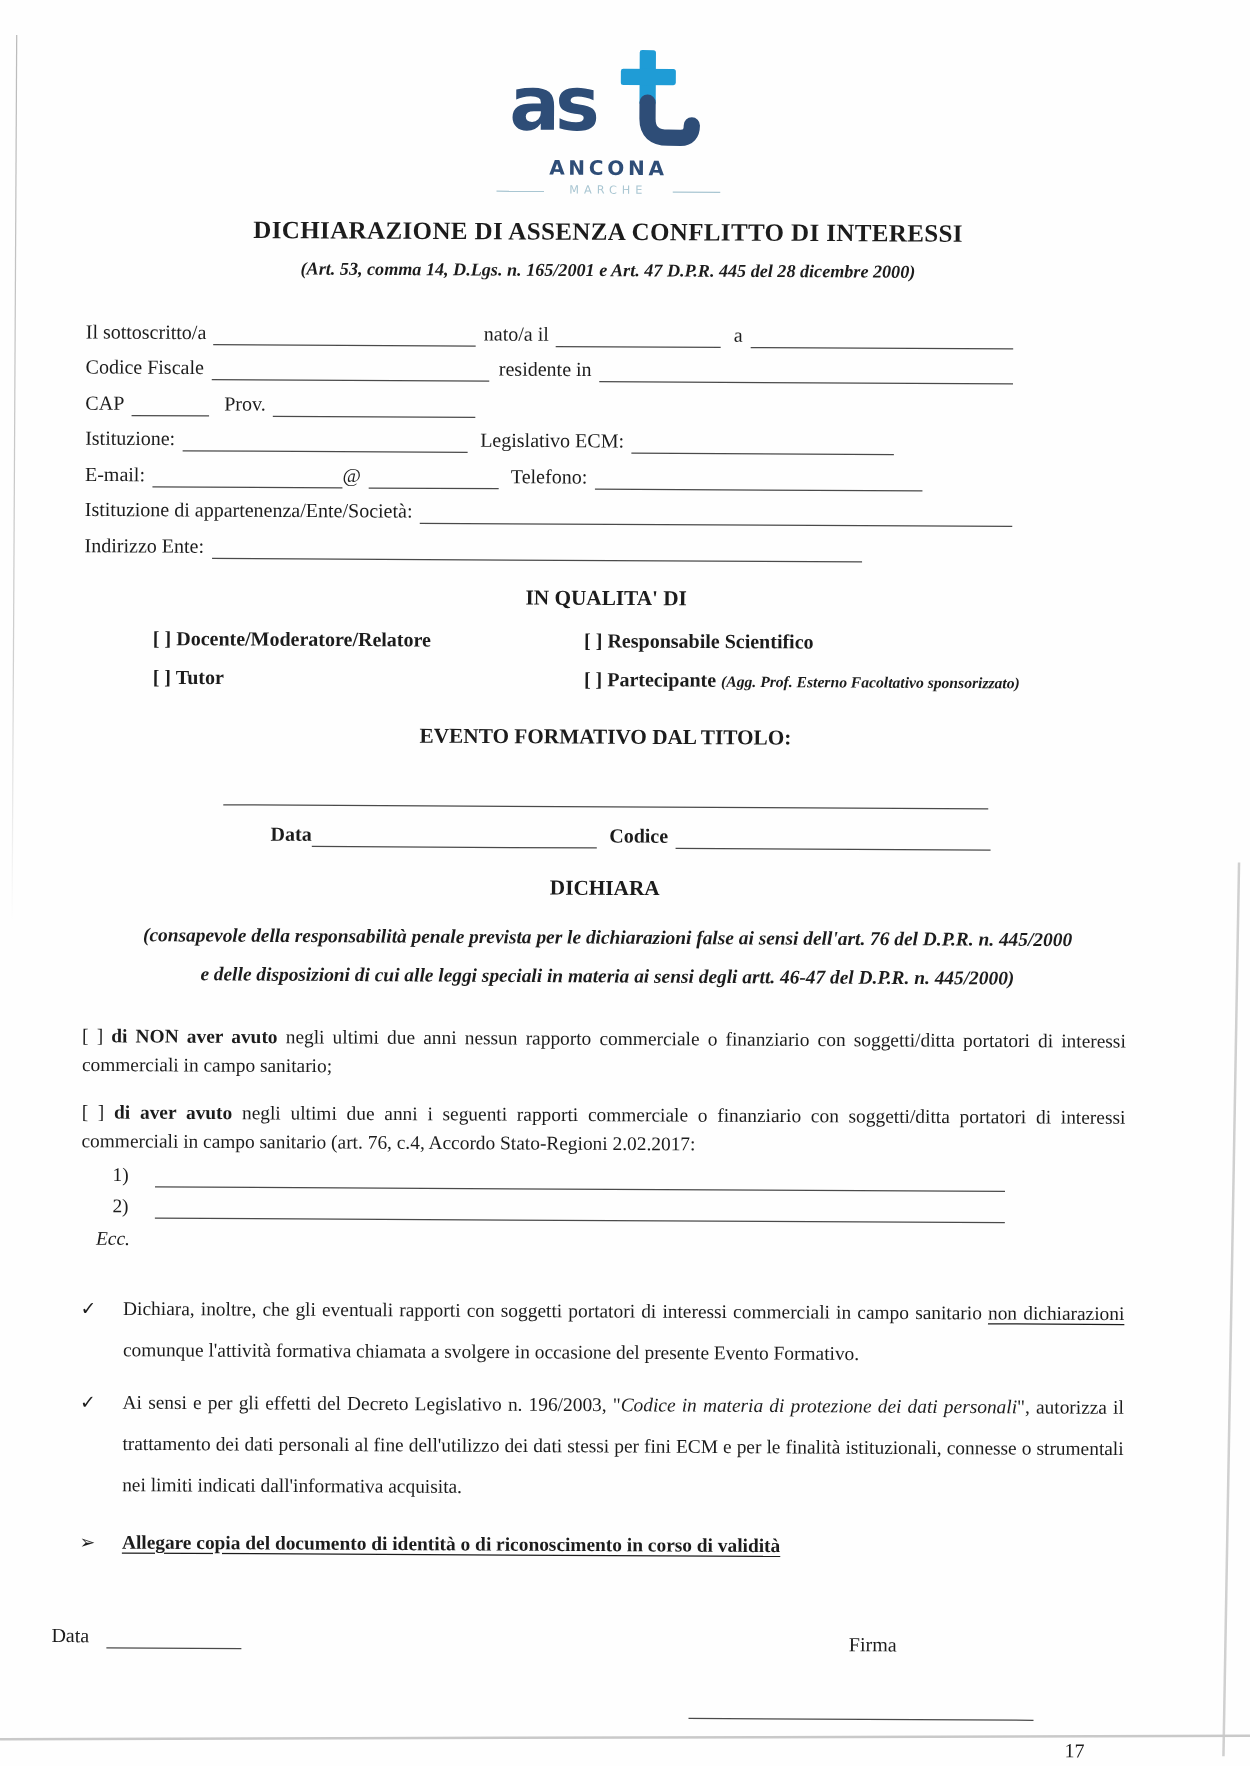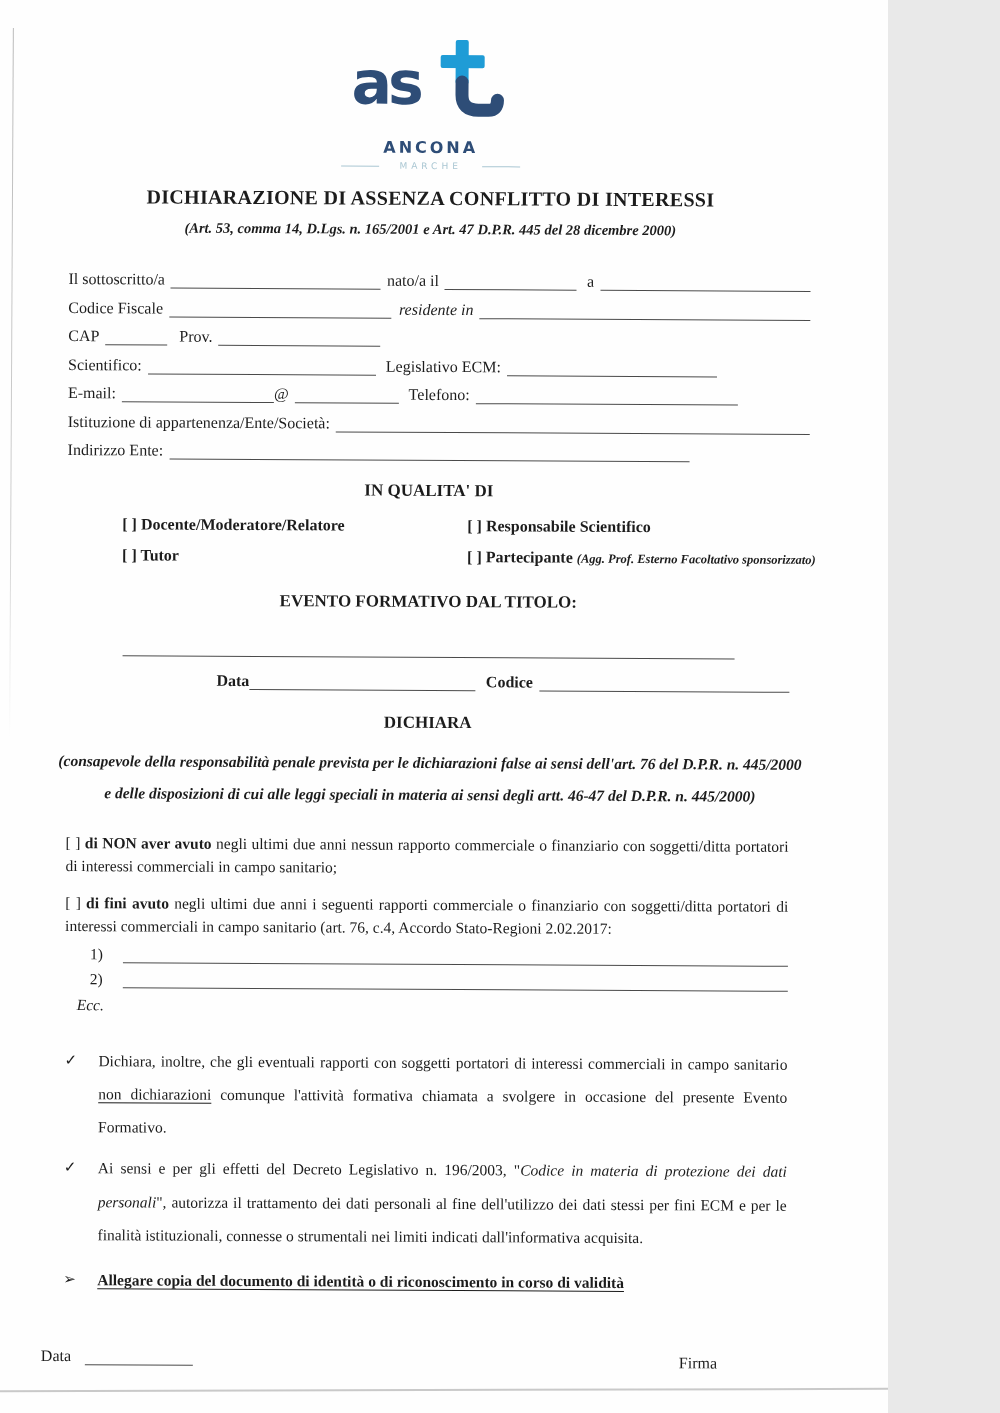--- a/index.html
+++ b/index.html
@@ -6,21 +6,21 @@
     --brand-navy:#2e4d77;
     --brand-blue:#1f9cd6;
     --brand-light:#a9c6d2;
     --ink:#1c1c1c;
     --line:#4a4a4a;
     --artifact:#d0d0d0;
   }
   html,body{margin:0;padding:0;background:#e9e9e9;}
   .page{
     position:relative;
-    width:888px;height:1413px;
+    width:1000px;height:1413px;
     background:#fefefe;
     font-family:"Liberation Serif", serif;
     color:var(--ink);
     overflow:hidden;
   }
   .content{
     position:relative;
     padding:38px 95px 0 70px;
     transform:rotate(0.3deg);
     transform-origin:50% 0;
@@ -30,21 +30,21 @@
     background:linear-gradient(#bbb,#cfcfcf 70%,transparent);transform:rotate(0.3deg);}
   .artifact-right{position:absolute;left:984px;top:690px;width:2px;height:715px;
     background:var(--artifact);transform:rotate(1deg);}
   .artifact-bottom{position:absolute;left:0;bottom:22px;width:100%;height:2px;
     background:#c9c9c9;transform:rotate(-0.15deg);}
 
   
   .logo-wrap{text-align:center;margin-bottom:14px;}
   .logo-inner{display:inline-block;}
   .logo-city{font-family:"DejaVu Sans", sans-serif;font-weight:bold;font-size:16px;
-    letter-spacing:3px;color:var(--brand-navy);margin-top:16px;}
+    letter-spacing:3px;color:var(--brand-navy);margin-top:2px;}
   .logo-region{display:flex;align-items:center;justify-content:center;gap:20px;
     font-family:"DejaVu Sans", sans-serif;font-size:9px;letter-spacing:4px;
     color:var(--brand-light);margin-top:4px;}
   .logo-region .dash{display:inline-block;width:38px;height:0;border-top:1px solid var(--brand-light);}
 
   .title{font-size:20px;font-weight:bold;text-align:center;margin:16px 0 0 0;letter-spacing:.3px;}
   .subtitle{font-size:14.5px;font-weight:bold;font-style:italic;text-align:center;margin-top:11px;}
 
   
   .form{margin-top:32px;font-size:16px;width:742px;}
@@ -123,31 +123,31 @@
         <span class="lbl">Il sottoscritto/a</span>
         <span class="fill" style="width:210px;"></span>
         <span class="lbl" style="padding-left:6px;">nato/a il</span>
         <span class="fill" style="width:132px;"></span>
         <span class="lbl" style="padding-left:10px;">a</span>
         <span class="fill grow"></span>
       </div>
       <div class="frow">
         <span class="lbl">Codice Fiscale</span>
         <span class="fill" style="width:222px;"></span>
-        <span class="lbl" style="padding-left:8px;font-style:italic;">residente in</span>
+        <span class="lbl" style="padding-left:8px;">residente in</span>
         <span class="fill grow"></span>
       </div>
       <div class="frow">
         <span class="lbl">CAP</span>
         <span class="fill" style="width:62px;"></span>
         <span class="lbl" style="padding-left:12px;">Prov.</span>
         <span class="fill" style="width:162px;"></span>
       </div>
       <div class="frow">
-        <span class="lbl">Scientifico:</span>
+        <span class="lbl">Istituzione:</span>
         <span class="fill" style="width:228px;"></span>
         <span class="lbl" style="padding-left:10px;">Legislativo ECM:</span>
         <span class="fill" style="width:210px;"></span>
       </div>
       <div class="frow">
         <span class="lbl">E-mail:</span>
         <span class="fill" style="width:152px;"></span>
         <span class="lbl">@</span>
         <span class="fill" style="width:104px;"></span>
         <span class="lbl" style="padding-left:10px;">Telefono:</span>
@@ -198,21 +198,21 @@
       <div>(consapevole della responsabilità penale prevista per le dichiarazioni false ai sensi dell'art. 76 del D.P.R. n. 445/2000</div>
       <div>e delle disposizioni di cui alle leggi speciali in materia ai sensi degli artt. 46-47 del D.P.R. n. 445/2000)</div>
     </div>
 
     <p class="para">
       <span class="cb">[ ]</span>
       <span class="lead">di NON aver avuto</span><span> negli ultimi due anni nessun rapporto commerciale o finanziario con soggetti/ditta portatori di interessi commerciali in campo sanitario;</span>
     </p>
     <p class="para" style="margin-top:14px;">
       <span class="cb">[ ]</span>
-      <span class="lead">di fini avuto</span><span> negli ultimi due anni i seguenti rapporti commerciale o finanziario con soggetti/ditta portatori di interessi commerciali in campo sanitario (art. 76, c.4, Accordo Stato-Regioni 2.02.2017:</span>
+      <span class="lead">di aver avuto</span><span> negli ultimi due anni i seguenti rapporti commerciale o finanziario con soggetti/ditta portatori di interessi commerciali in campo sanitario (art. 76, c.4, Accordo Stato-Regioni 2.02.2017:</span>
     </p>
     <div class="numbered">
       <div class="numline">
         <span class="n">1)</span>
         <span class="fill" style="width:680px;"></span>
       </div>
       <div class="numline">
         <span class="n">2)</span>
         <span class="fill" style="width:680px;"></span>
       </div>

